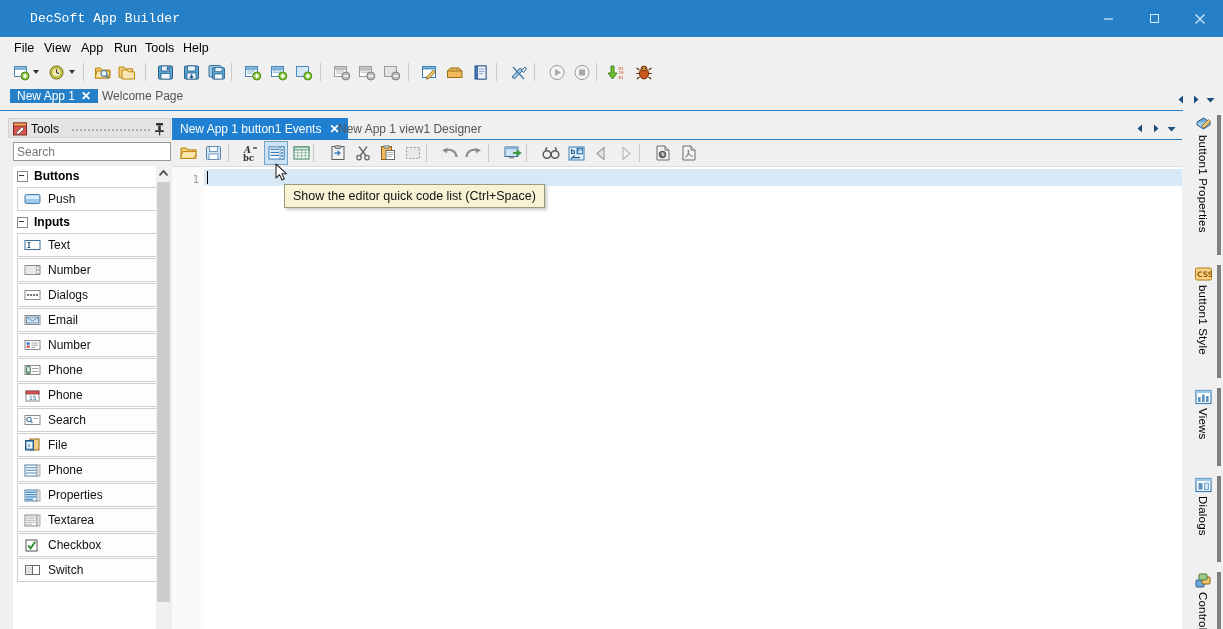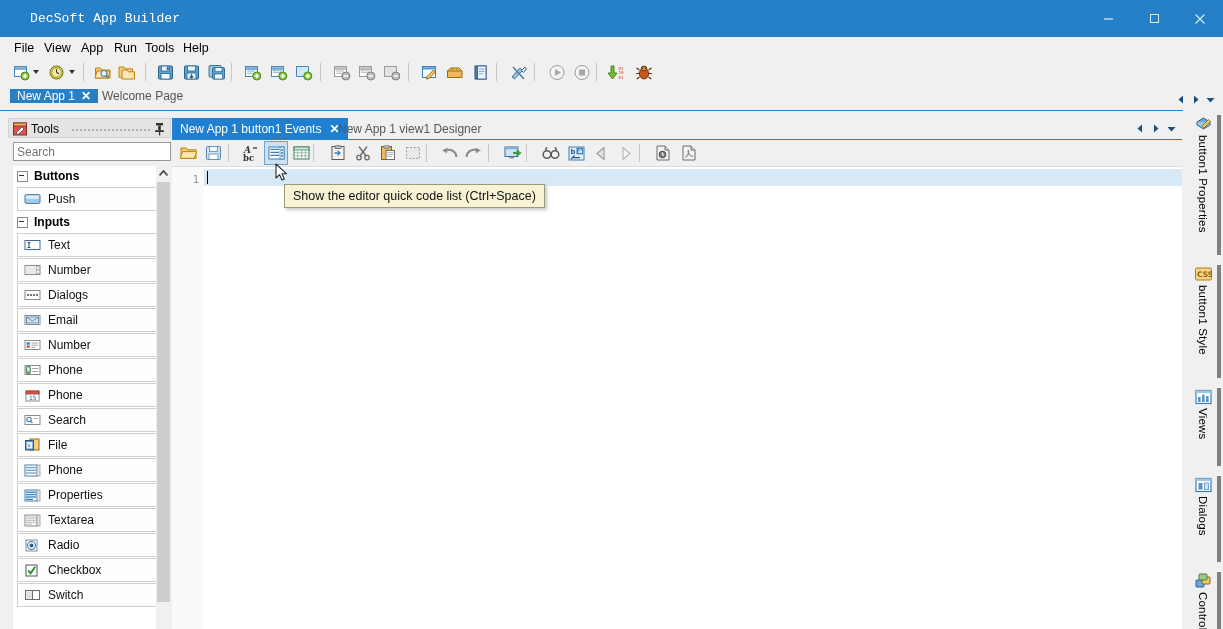--- a/index.html
+++ b/index.html
@@ -560,30 +560,20 @@
                 <line x1="2.2" y1="10.2" x2="8" y2="10.2"></line>
               </g>
               <rect x="13" y="1" width="3" height="11" fill="#e4e4e4" stroke="#999" stroke-width=".8"></rect>
             </svg>
         </span>
         <span class="lb">Textarea</span>
       </div>
       <div class="titem">
         <span class="ic">
           <svg width="17" height="13" viewBox="0 0 17 13">
-              <rect x="2" y="1" width="11" height="11" fill="#fff" stroke="#8a8a8a" stroke-width="1"></rect>
-              <circle cx="7.5" cy="6.5" r="4" fill="#eef4f9" stroke="#3b7fb5" stroke-width="1.1"></circle>
-              <circle cx="7.5" cy="6.5" r="1.9" fill="#2b5d86"></circle>
-            </svg>
-        </span>
-        <span class="lb">Radio</span>
-      </div>
-      <div class="titem">
-        <span class="ic">
-          <svg width="17" height="13" viewBox="0 0 17 13">
               <rect x="2" y="1" width="11" height="11" fill="#fff" stroke="#555" stroke-width="1"></rect>
               <path d="M4.2 6.4 L6.6 9.4 L11.2 2.8" fill="none" stroke="#2f8f2f" stroke-width="1.9"></path>
             </svg>
         </span>
         <span class="lb">Checkbox</span>
       </div>
       <div class="titem">
         <span class="ic">
           <svg width="17" height="12" viewBox="0 0 17 12">
               <rect x="1.5" y="1.5" width="14" height="9" fill="#fff" stroke="#6b6b6b" stroke-width="1"></rect>

